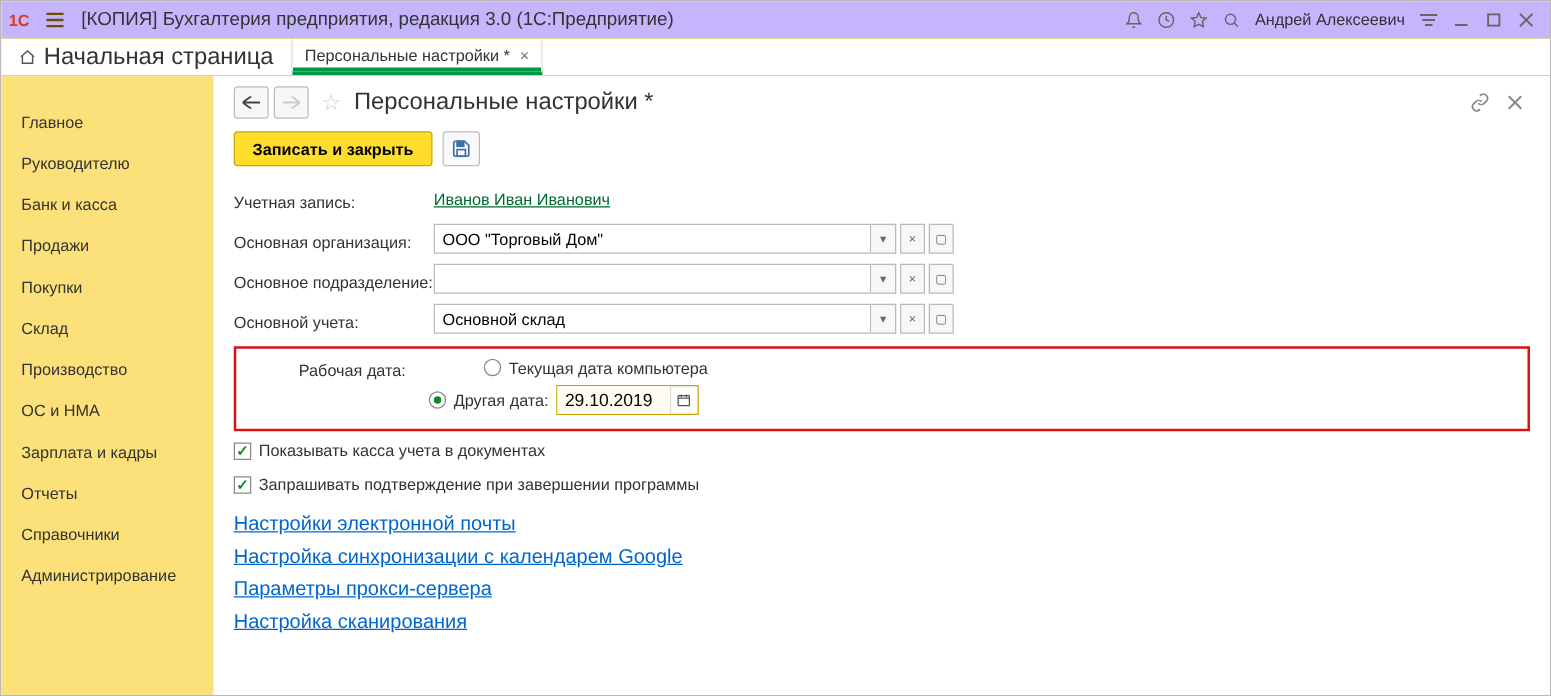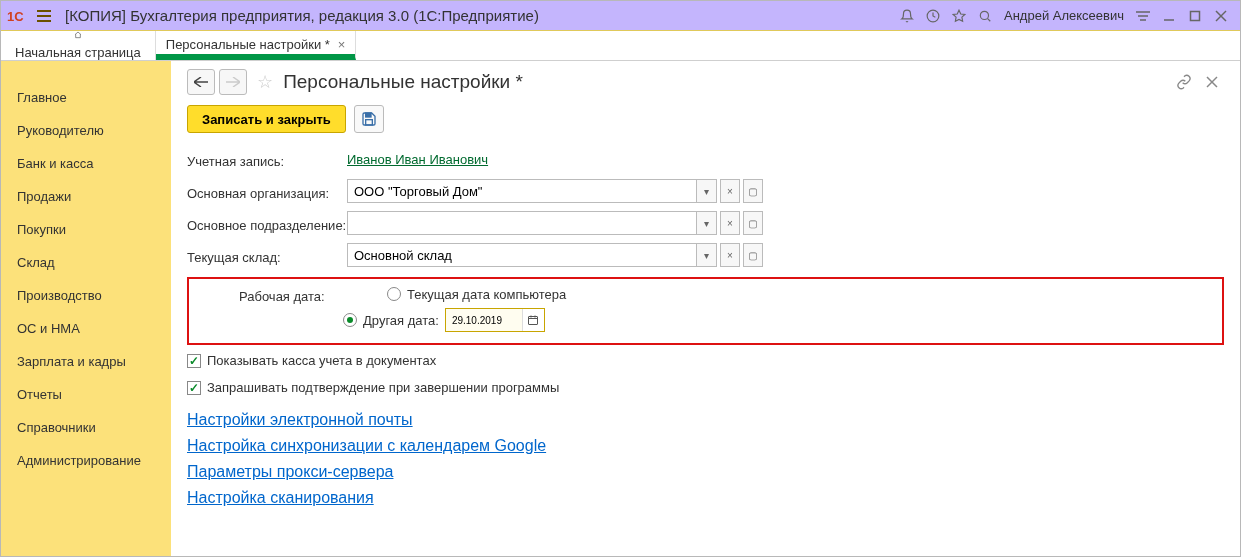--- a/index.html
+++ b/index.html
@@ -10,21 +10,21 @@
   .titlebar .logo { width:22px; height:18px; display:flex; align-items:center; justify-content:center; margin-right:4px; }
   .titlebar .hamburger { cursor:pointer; padding:4px; color:#6b5000;}
   .titlebar .hamburger svg{display:block;}
   .titlebar .title { margin-left:10px; color:#333; font-size:15px; flex:0 0 auto;}
   .titlebar .spacer { flex:1; }
   .titlebar .ticon { width:26px; height:26px; display:flex; align-items:center; justify-content:center; cursor:pointer; color:#555; border-radius:3px;}
   .titlebar .user { padding:0 6px; color:#333; cursor:pointer; font-size:13px;}
   
   
   .tabsrow { height:30px; background:#fff; display:flex; align-items:stretch; border-bottom:1px solid #cfcfcf; }
-  .tab-home { display:flex; align-items:center; padding:0 14px; cursor:pointer; border-right:1px solid #ddd; color:#333; font-size:13px; gap:6px;flex-direction:column;}
+  .tab-home { display:flex; align-items:center; padding:0 14px; cursor:pointer; border-right:1px solid #ddd; color:#333; font-size:19px; gap:6px;}
   .tab { display:flex; align-items:center; padding:0 10px; cursor:pointer; border-right:1px solid #ddd; color:#333; font-size:13px; position:relative;}
   .tab.active { border-bottom:3px solid #009646; box-shadow: inset 0 -3px 0 #009646;}
   .tab .close { margin-left:8px; color:#777; cursor:pointer;}
   
   
   .mainwrap { display:flex; height:calc(557px - 30px - 30px); }
   .sidebar { width:170px; background:#fce17a; padding:20px 0; display:flex; flex-direction:column; }
   .sidebar .item { padding:9px 16px; cursor:pointer; color:#333; font-size:13px;}
   
   .content { flex:1; background:#fff; padding:8px 16px 16px 16px; position:relative;}
@@ -53,21 +53,21 @@
   .combo { display:flex; height:24px;}
   .combo input { width:350px; height:24px; border:1px solid #bbb; padding:0 6px; font-size:13px; outline:none;}
   .combo .cbtn { width:20px; height:24px; border:1px solid #bbb; border-left:none; background:#f7f7f7; display:flex; align-items:center; justify-content:center; cursor:pointer; font-size:10px; color:#666;}
   .combo .cbtn.gap{margin-left:3px; border-left:1px solid #bbb;}
   
   .redbox { border:2px solid #d11; padding:4px 6px 8px 6px; margin-top:4px;}
   .radio-row { display:flex; align-items:center; gap:6px; font-size:13px; padding:3px 0;}
   .radio { width:14px; height:14px; border:1px solid #888; border-radius:50%; display:flex; align-items:center; justify-content:center; background:#fff;}
   .radio.sel::after{content:""; width:6px; height:6px; background:#0a8a2a; border-radius:50%;}
   .date-input-wrap{display:flex; border:1px solid #c8a500; background:#fff;}
-  .date-input-wrap input{ border:none; width:76px; height:22px; padding:0 6px; font-size:10px; outline:none; background:#fffdf0;}
+  .date-input-wrap input{ border:none; width:90px; height:22px; padding:0 6px; font-size:14px; outline:none; background:#fffdf0;}
   .date-input-wrap .cal{ width:22px; display:flex; align-items:center; justify-content:center; border-left:1px solid #ddd; cursor:pointer; color:#555;}
   
   .chk-row{ display:flex; align-items:center; gap:6px; padding:4px 0; font-size:13px;}
   .chk{ width:14px; height:14px; border:1px solid #888; display:flex; align-items:center; justify-content:center; background:#fff; color:#0a8a2a; font-size:12px; line-height:1;}
   .chk.checked::after{content:"✓"; font-weight:bold; color:#0a8a2a;}
   
   .link-list{ display:flex; flex-direction:column; gap:8px; margin-top:8px;}
   .link-list span{ color:#0066cc; text-decoration:underline; cursor:pointer; font-size:16px;}
   
   svg{display:block;}
@@ -227,21 +227,21 @@
       <div class="frow">
         <span class="flabel">Основное подразделение:</span>
         <div class="combo">
           <input value="" style="">
           <span class="cbtn">▾</span>
           <span class="cbtn gap">×</span>
           <span class="cbtn gap">▢</span>
         </div>
       </div>
       <div class="frow">
-        <span class="flabel">Текущая склад:</span>
+        <span class="flabel">Основной учета:</span>
         <div class="combo">
           <input value="Основной склад" style="">
           <span class="cbtn">▾</span>
           <span class="cbtn gap">×</span>
           <span class="cbtn gap">▢</span>
         </div>
       </div>
 
       <div class="redbox">
         <div class="frow" style="min-height:22px;">

